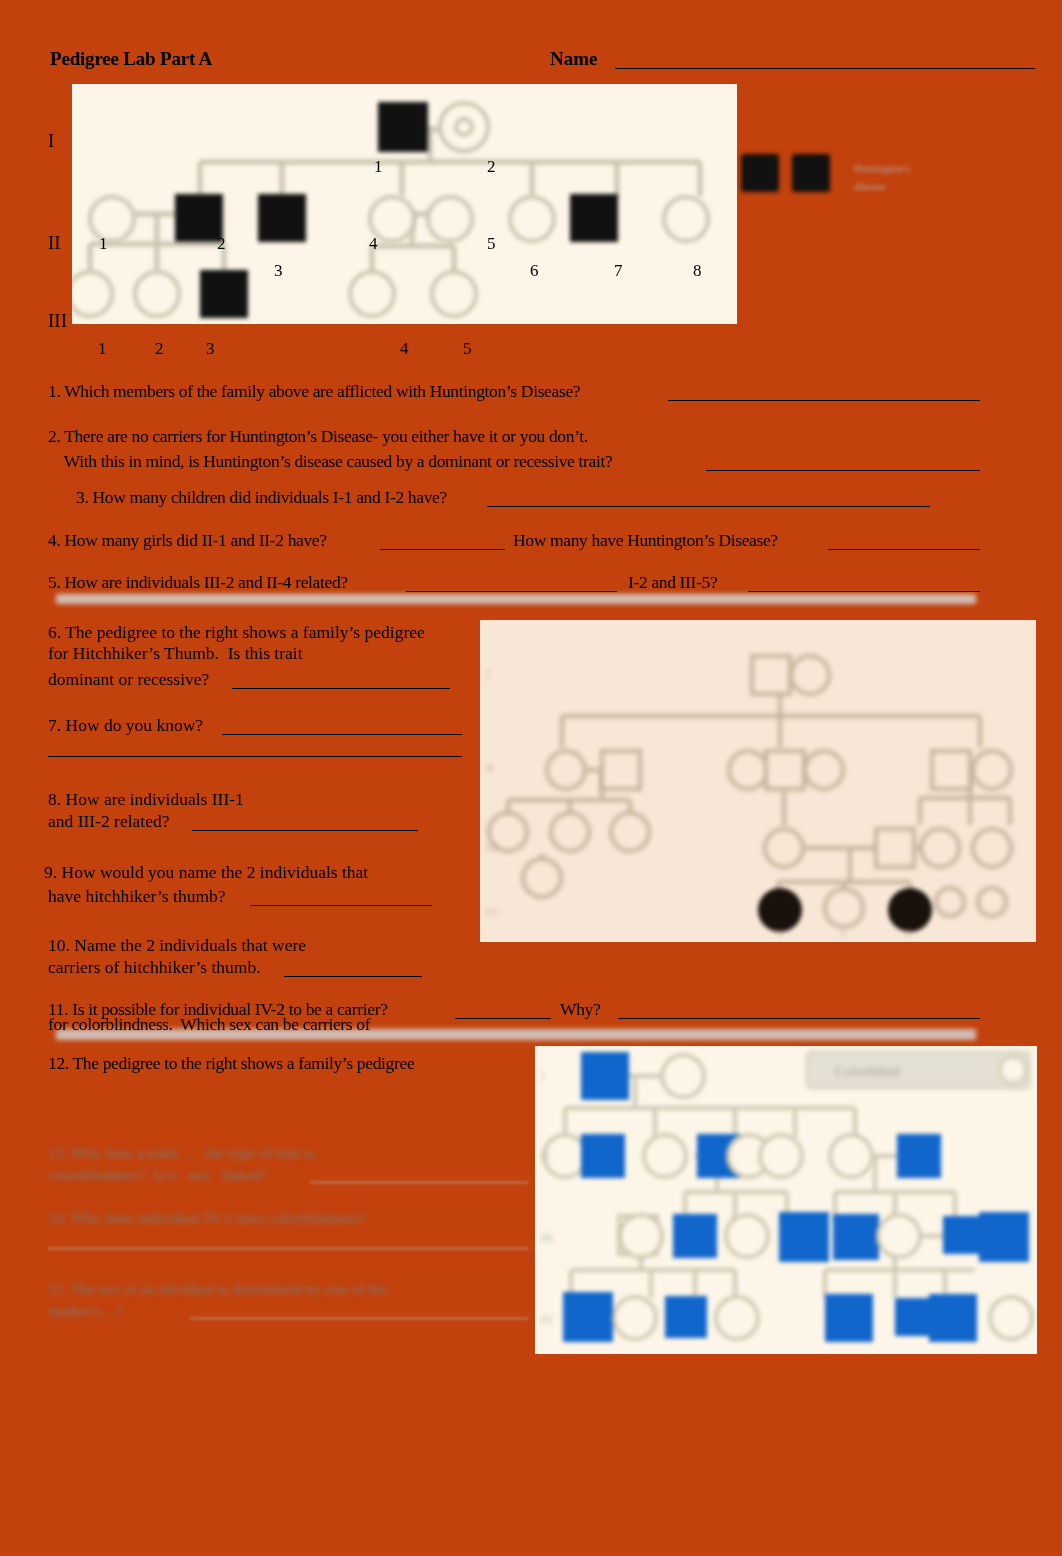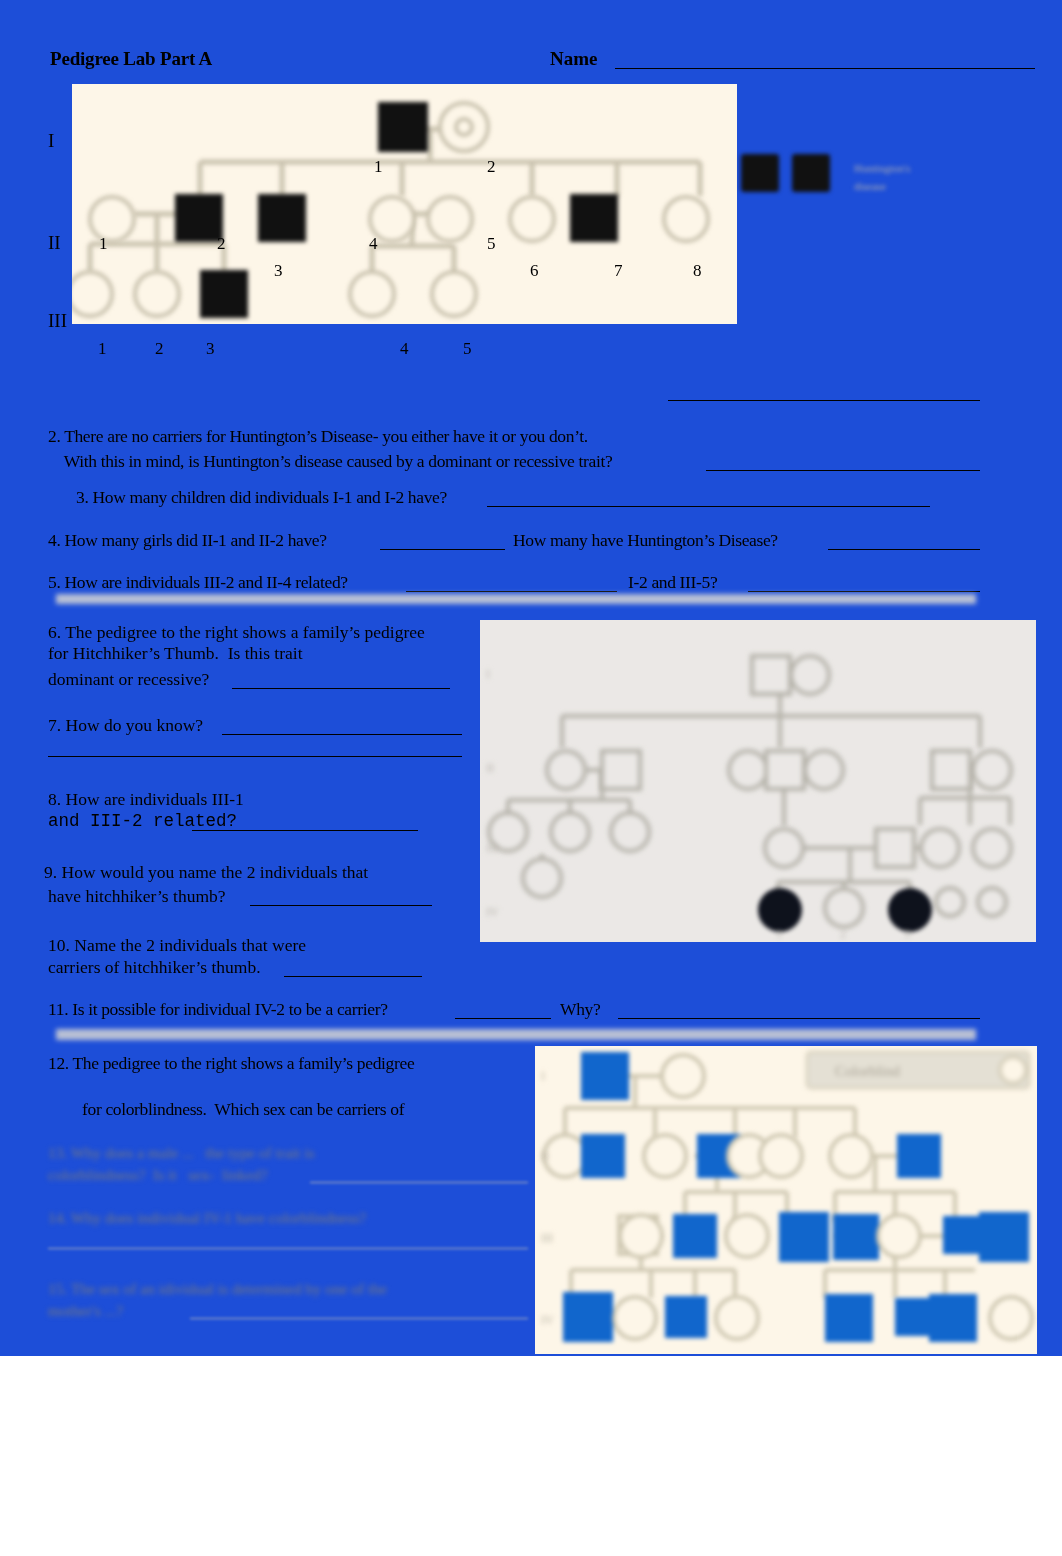--- a/index.html
+++ b/index.html
@@ -1,18 +1,18 @@
 <!DOCTYPE html>
 <html><head>
 <meta charset="utf-8">
 <style>
   html,body{margin:0;padding:0;background:#ffffff;}
   body{width:1062px;height:1556px;position:relative;
        font-family:"Liberation Serif","DejaVu Serif",serif;color:#000;}
-  .page{position:absolute;left:0;top:0;width:1062px;height:1356px;overflow:hidden;background:#1d4ed8;}
+  .page{position:absolute;left:0;top:0;width:1062px;height:1556px;overflow:hidden;background:#c2410c;}
 
   
   .hdr{position:absolute;left:50px;top:48px;width:960px;height:30px;}
   .hdr-title{position:absolute;left:0;top:0;font-weight:bold;font-size:19px;
              font-family:"Liberation Serif",serif;font-stretch:condensed;letter-spacing:-.2px;}
   .hdr-name{position:absolute;left:500px;top:0;font-weight:bold;font-size:19px;}
   .hdr-rule{position:absolute;left:565px;top:20px;width:420px;border-bottom:1.6px solid #000;}
 
   
   .q{position:absolute;font-size:17.5px;line-height:21px;white-space:pre;}
@@ -130,20 +130,21 @@
   <div class="lbl" style="left:530px;top:261px;">6</div>
   <div class="lbl" style="left:614px;top:261px;">7</div>
   <div class="lbl" style="left:693px;top:261px;">8</div>
 
   <div class="lbl" style="left:98px;top:339px;">1</div>
   <div class="lbl" style="left:155px;top:339px;">2</div>
   <div class="lbl" style="left:206px;top:339px;">3</div>
   <div class="lbl" style="left:400px;top:339px;">4</div>
   <div class="lbl" style="left:463px;top:339px;">5</div>
 
+  <div class="q qc" style="left:48px;top:381px;">1. Which members of the family above are afflicted with Huntington’s Disease?</div>
   <div class="rule" style="left:668px;top:400px;width:312px;"></div>
 
   <div class="q qc" style="left:48px;top:426px;">2. There are no carriers for Huntington’s Disease- you either have it or you don’t.</div>
   <div class="q qc" style="left:48px;top:451px;text-align:right;">    With this in mind, is Huntington’s disease caused by a dominant or recessive trait?</div>
   <div class="rule" style="left:706px;top:470px;width:274px;"></div>
 
   <div class="q qc" style="left:48px;top:487px;margin-left:28px;">3. How many children did individuals I-1 and I-2 have?</div>
   <div class="rule" style="left:487px;top:506px;width:443px;"></div>
 
   <div class="q qc" style="left:48px;top:530px;">4. How many girls did II-1 and II-2 have?</div>
@@ -245,21 +246,21 @@
   <div class="q qs" style="left:48px;top:622px;">6. The pedigree to the right shows a family’s pedigree</div>
   <div class="q qs" style="left:48px;top:643px;">for Hitchhiker’s Thumb.  Is this trait</div>
   <div class="q qs" style="left:48px;top:669px;">dominant or recessive?</div>
   <div class="rule" style="left:232px;top:688px;width:218px;"></div>
 
   <div class="q qs" style="left:48px;top:715px;">7. How do you know?</div>
   <div class="rule" style="left:222px;top:734px;width:240px;"></div>
   <div class="rule" style="left:48px;top:756px;width:414px;"></div>
 
   <div class="q qs" style="left:48px;top:789px;">8. How are individuals III-1</div>
-  <div class="q qs" style="left:48px;top:811px;font-family:Liberation Mono, monospace;">and III-2 related?</div>
+  <div class="q qs" style="left:48px;top:811px;">and III-2 related?</div>
   <div class="rule" style="left:192px;top:830px;width:226px;"></div>
 
   <div class="q qs" style="left:44px;top:862px;">9. How would you name the 2 individuals that</div>
   <div class="q qs" style="left:48px;top:886px;text-align:right;">have hitchhiker’s thumb?</div>
   <div class="rule" style="left:250px;top:905px;width:182px;"></div>
 
   <div class="q qs" style="left:48px;top:935px;">10. Name the 2 individuals that were</div>
   <div class="q qs" style="left:48px;top:957px;">carriers of hitchhiker’s thumb.</div>
   <div class="rule" style="left:284px;top:976px;width:138px;"></div>
 
@@ -357,21 +358,21 @@
       <g class="softer" fill="#b8b2a2" font-family="Liberation Serif, serif" font-size="12">
         <text x="6" y="34">I</text>
         <text x="6" y="114">II</text>
         <text x="6" y="196">III</text>
         <text x="6" y="278">IV</text>
       </g>
     </svg>
   </div>
 
   <div class="q qc" style="left:48px;top:1053px;">12. The pedigree to the right shows a family’s pedigree</div>
-  <div class="q qc" style="left:48px;top:1099px;margin-left:34px;">for colorblindness.  Which sex can be carriers of</div>
+  <div class="q qc" style="left:48px;top:1014px;">for colorblindness.  Which sex can be carriers of</div>
 
   <div class="blurtext" style="left:48px;top:1142px;">13. Why does a male ...   the type of trait is</div>
   <div class="blurtext" style="left:48px;top:1164px;">colorblindness?  Is it   sex-  linked?</div>
   <div class="blurrule" style="left:310px;top:1182px;width:218px;"></div>
 
   <div class="blurtext" style="left:48px;top:1207px;">14. Why does individual IV-1 have colorblindness?</div>
   <div class="blurrule" style="left:48px;top:1248px;width:480px;"></div>
 
   <div class="blurtext" style="left:48px;top:1278px;">15. The sex of an idividual is determined by one of the</div>
   <div class="blurtext" style="left:48px;top:1300px;">mother's ...?</div>

